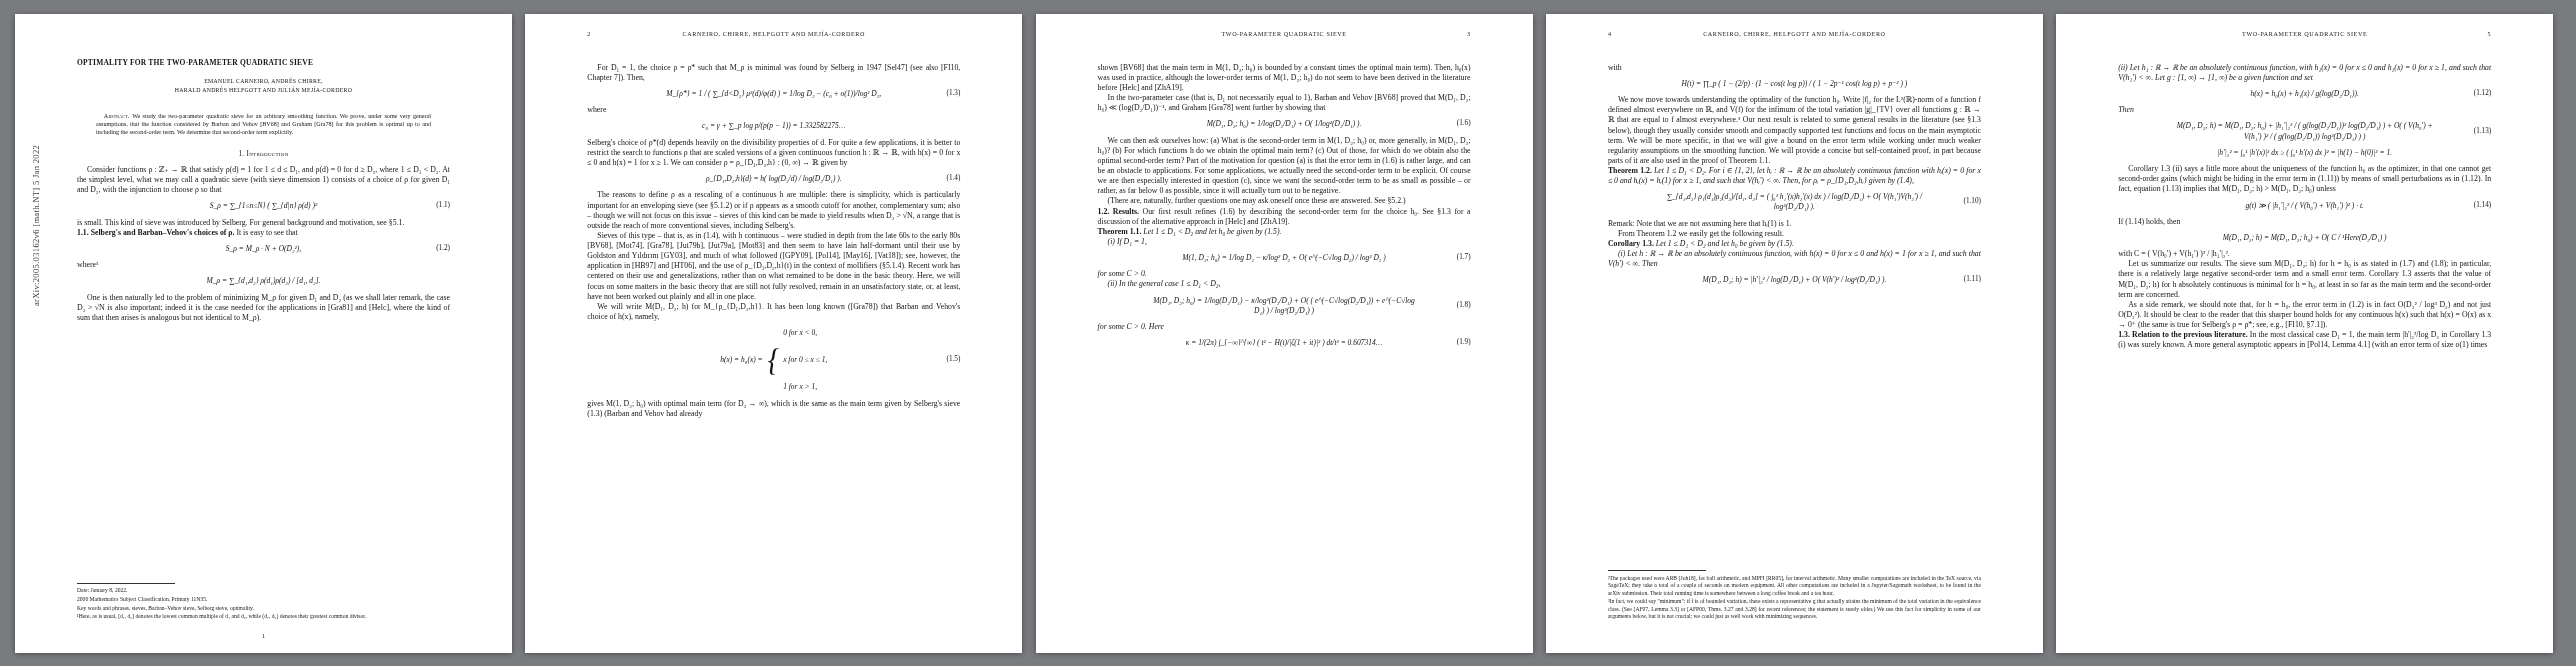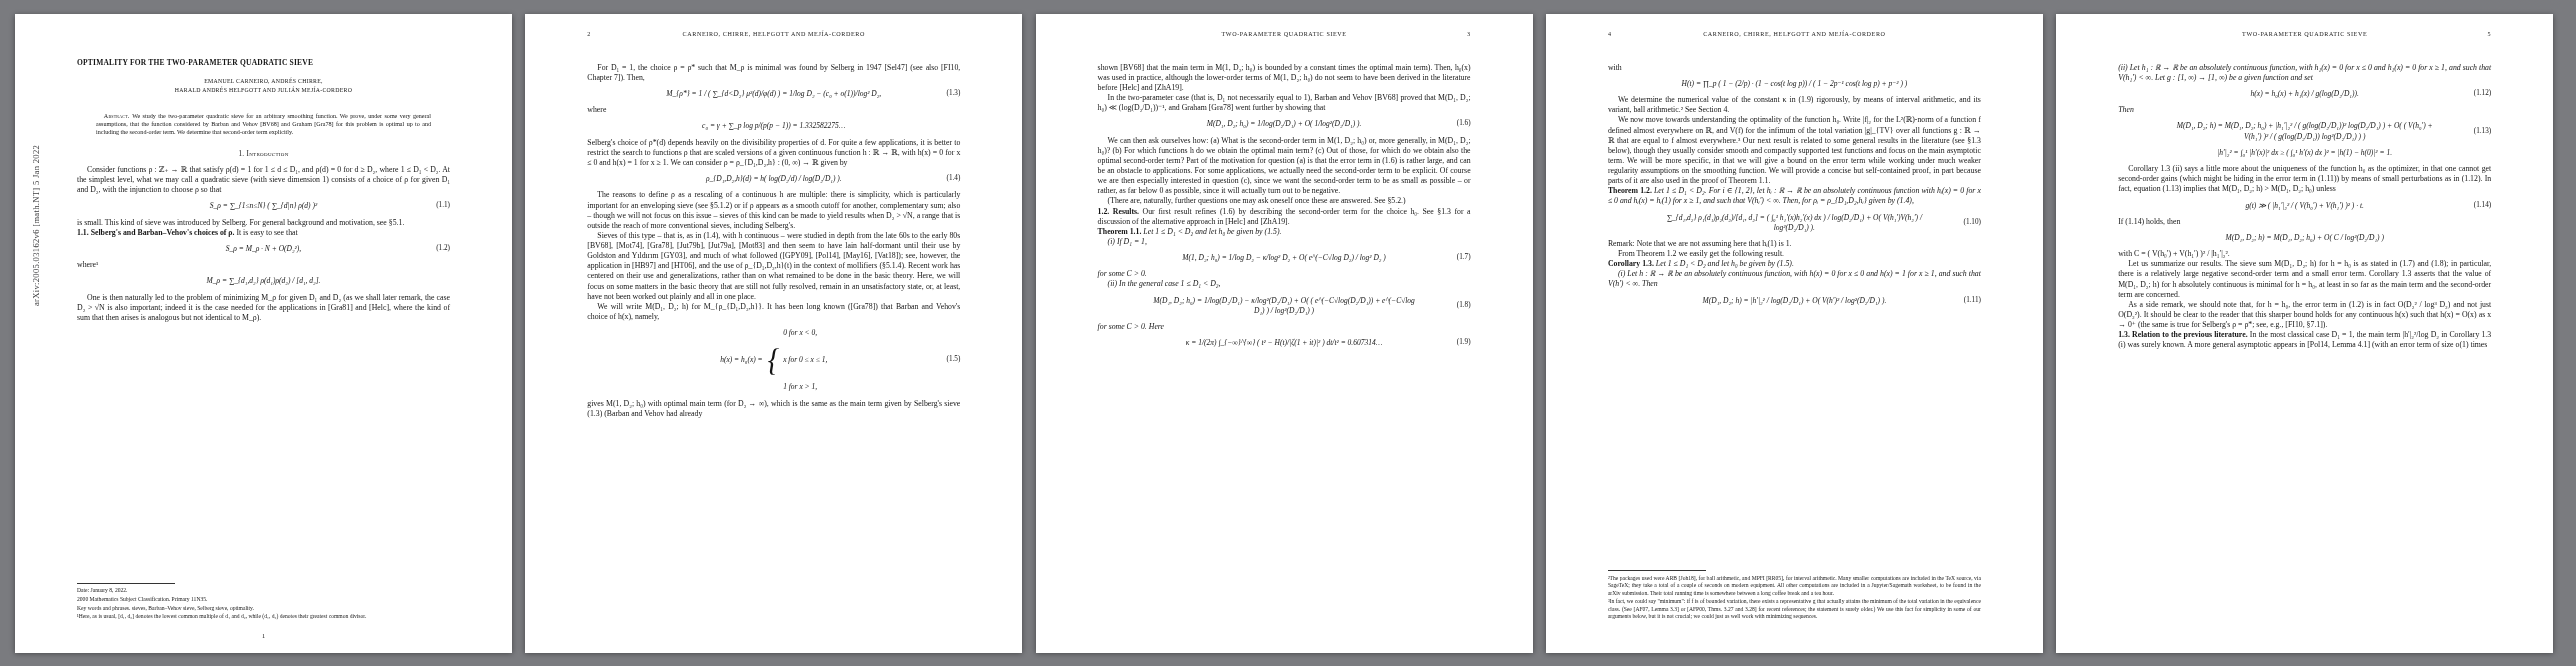--- a/index.html
+++ b/index.html
@@ -170,21 +170,20 @@
       </div>
       <div class="page has-header">
         <div class="page-header">
           <span class="ph-side">4</span>
           <span class="ph-center">CARNEIRO, CHIRRE, HELFGOTT AND MEJÍA-CORDERO</span>
           <span class="ph-side right"></span>
         </div>
         <div class="page-body">
           <p class="para noindent">with</p>
           <div class="equation"><span class="eq-body">H(t) = ∏_p ( 1 − (2/p) · (1 − cos(t log p)) / ( 1 − 2p⁻¹ cos(t log p) + p⁻² ) )</span></div>
-          <p class="para">We determine the numerical value of the constant κ in (1.9) rigorously, by means of interval arithmetic, and its variant, ball arithmetic.² See Section 4.</p>
           <p class="para">We now move towards understanding the optimality of the function h₀. Write |f|₂ for the L²(ℝ)-norm of a function f defined almost everywhere on ℝ, and V(f) for the infimum of the total variation |g|_{TV} over all functions g : ℝ → ℝ that are equal to f almost everywhere.³ Our next result is related to some general results in the literature (see §1.3 below), though they usually consider smooth and compactly supported test functions and focus on the main asymptotic term. We will be more specific, in that we will give a bound on the error term while working under much weaker regularity assumptions on the smoothing function. We will provide a concise but self-contained proof, in part because parts of it are also used in the proof of Theorem 1.1.</p>
           <p class="para theorem noindent"><span class="runin">Theorem 1.2. </span>Let 1 ≤ D₁ &lt; D₂. For i ∈ {1, 2}, let hᵢ : ℝ → ℝ be an absolutely continuous function with hᵢ(x) = 0 for x ≤ 0 and hᵢ(x) = hᵢ(1) for x ≥ 1, and such that V(hᵢ′) &lt; ∞. Then, for ρᵢ = ρ_{D₁,D₂,hᵢ} given by (1.4),</p>
           <div class="equation"><span class="eq-body">∑_{d₁,d₂} ρ₁(d₁)ρ₂(d₂)/[d₁, d₂] = ( ∫₀¹ h₁′(x)h₂′(x) dx ) / log(D₂/D₁) + O( V(h₁′)V(h₂′) / log²(D₂/D₁) ).</span><span class="eq-num">(1.10)</span></div>
           <p class="para noindent">Remark: Note that we are not assuming here that hᵢ(1) is 1.</p>
           <p class="para">From Theorem 1.2 we easily get the following result.</p>
           <p class="para theorem noindent"><span class="runin">Corollary 1.3. </span>Let 1 ≤ D₁ &lt; D₂ and let h₀ be given by (1.5).</p>
           <p class="para it">(i) Let h : ℝ → ℝ be an absolutely continuous function, with h(x) = 0 for x ≤ 0 and h(x) = 1 for x ≥ 1, and such that V(h′) &lt; ∞. Then</p>
           <div class="equation"><span class="eq-body">M(D₁, D₂; h) = |h′|₂² / log(D₂/D₁) + O( V(h′)² / log²(D₂/D₁) ).</span><span class="eq-num">(1.11)</span></div>
         </div>
         <div class="footnotes">
@@ -201,21 +200,21 @@
         </div>
         <div class="page-body">
           <p class="para noindent it">(ii) Let h₁ : ℝ → ℝ be an absolutely continuous function, with h₁(x) = 0 for x ≤ 0 and h₁(x) = 0 for x ≥ 1, and such that V(h₁′) &lt; ∞. Let g : [1, ∞) → [1, ∞) be a given function and set</p>
           <div class="equation"><span class="eq-body">h(x) = h₀(x) + h₁(x) / g(log(D₂/D₁)).</span><span class="eq-num">(1.12)</span></div>
           <p class="para noindent it">Then</p>
           <div class="equation"><span class="eq-body">M(D₁, D₂; h) = M(D₁, D₂; h₀) + |h₁′|₂² / ( g(log(D₂/D₁))² log(D₂/D₁) ) + O( ( V(h₀′) + V(h₁′) )² / ( g(log(D₂/D₁)) log²(D₂/D₁) ) )</span><span class="eq-num">(1.13)</span></div>
           <div class="equation"><span class="eq-body">|h′|₂² = ∫₀¹ |h′(x)|² dx ≥ ( ∫₀¹ h′(x) dx )² = |h(1) − h(0)|² = 1.</span></div>
           <p class="para">Corollary 1.3 (ii) says a little more about the uniqueness of the function h₀ as the optimizer, in that one cannot get second-order gains (which might be hiding in the error term in (1.11)) by means of small perturbations as in (1.12). In fact, equation (1.13) implies that M(D₁, D₂; h) &gt; M(D₁, D₂; h₀) unless</p>
           <div class="equation"><span class="eq-body">g(t) ≫ ( |h₁′|₂² / ( V(h₀′) + V(h₁′) )² ) · t.</span><span class="eq-num">(1.14)</span></div>
           <p class="para noindent">If (1.14) holds, then</p>
-          <div class="equation"><span class="eq-body">M(D₁, D₂; h) = M(D₁, D₂; h₀) + O( C / log²(D₂/D₁) )</span></div>
+          <div class="equation"><span class="eq-body">M(D₁, D₂; h) = M(D₁, D₂; h₀) + O( C / ¹Here(D₂/D₁) )</span></div>
           <p class="para noindent">with C = ( V(h₀′) + V(h₁′) )² / |h₁′|₂².</p>
           <p class="para">Let us summarize our results. The sieve sum M(D₁, D₂; h) for h = h₀ is as stated in (1.7) and (1.8); in particular, there is a relatively large negative second-order term and a small error term. Corollary 1.3 asserts that the value of M(D₁, D₂; h) for h absolutely continuous is minimal for h = h₀, at least in so far as the main term and the second-order term are concerned.</p>
           <p class="para">As a side remark, we should note that, for h = h₀, the error term in (1.2) is in fact O(D₂² / log³ D₂) and not just O(D₂²). It should be clear to the reader that this sharper bound holds for any continuous h(x) such that h(x) = O(x) as x → 0⁺ (the same is true for Selberg's ρ = ρ*; see, e.g., [FI10, §7.1]).</p>
           <p class="para noindent"><span class="runin">1.3. Relation to the previous literature. </span>In the most classical case D₁ = 1, the main term |h′|₂²/log D₂ in Corollary 1.3 (i) was surely known. A more general asymptotic appears in [Pol14, Lemma 4.1] (with an error term of size o(1) times</p>
         </div>
       </div>
     </div>
   <div class="arxiv-stamp">arXiv:2005.03162v6  [math.NT]  5 Jan 2022</div>
 </div>
 

